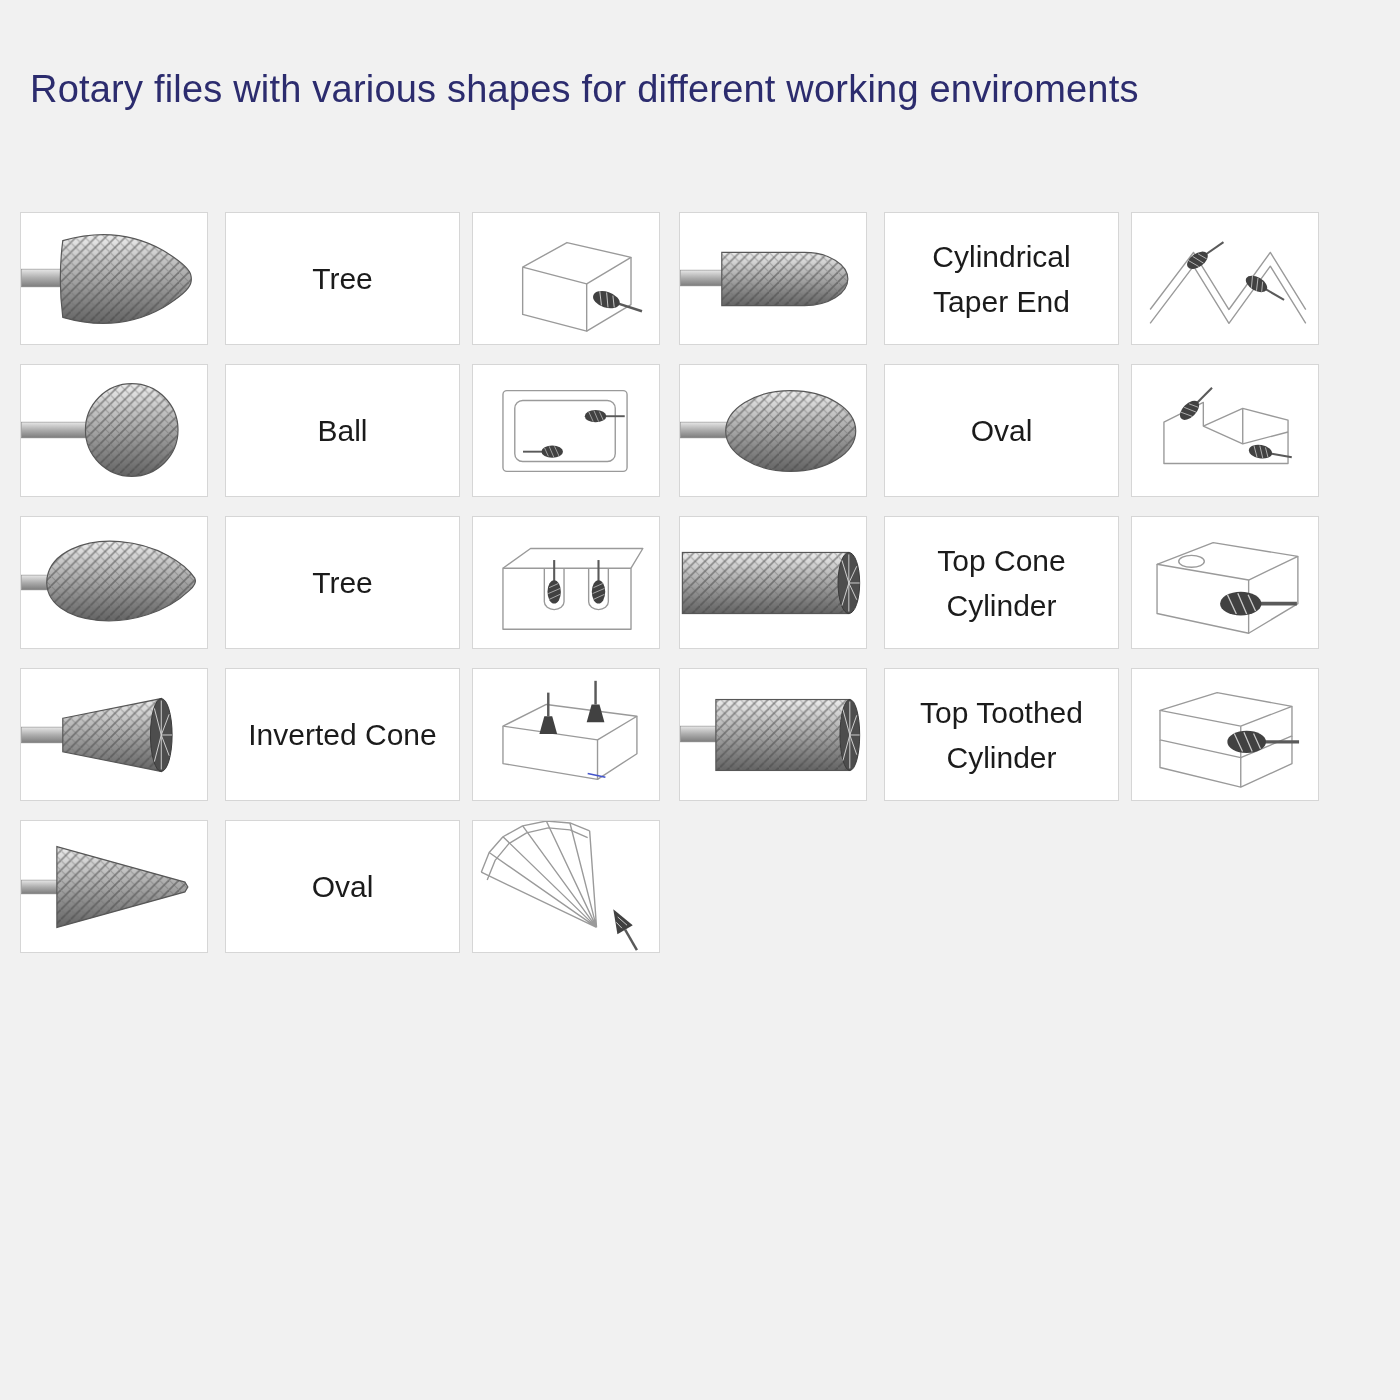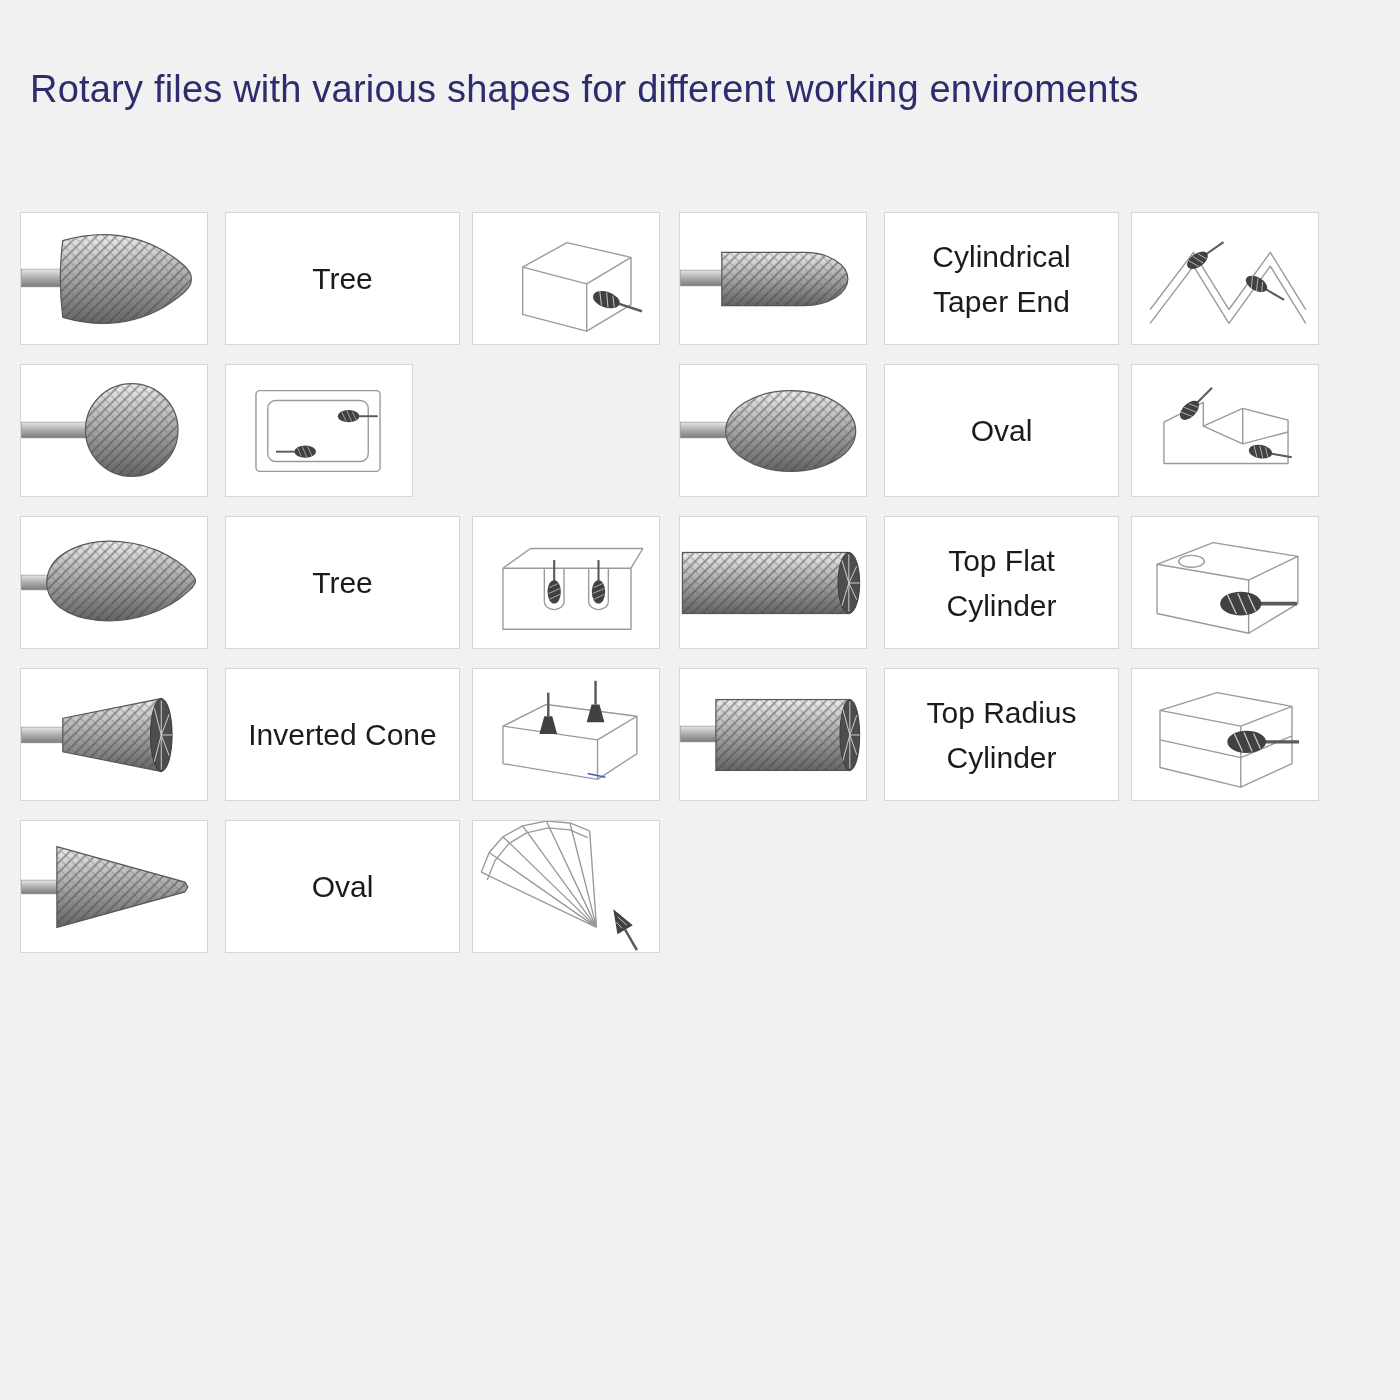--- a/index.html
+++ b/index.html
@@ -110,20 +110,21 @@
       <div class="cell photo">
         <svg class="gfx" viewBox="0 0 188 133">
           <rect x="0" y="58" width="70" height="16" fill="url(#shk)" stroke="#8a8a8a" stroke-width="0.6"></rect>
           <defs>
               <circle id="h-ball" cx="112" cy="66" r="47"></circle>
             </defs>
           <use href="#h-ball" fill="url(#metal)"></use>
           <use href="#h-ball" fill="url(#xh)" stroke="#575757" stroke-width="1.2"></use>
         </svg>
       </div>
+      <div class="cell labelcell">Ball</div>
       <div class="cell usage">
         <svg class="gfx" viewBox="0 0 188 133">
           <g fill="none" stroke="#9a9a9a" stroke-width="1.4" stroke-linejoin="round">
             <rect x="30" y="26" width="126" height="82" rx="4"></rect>
             <rect x="42" y="36" width="102" height="62" rx="8"></rect>
           </g>
           <use href="#mb" transform="translate(124,52) scale(0.78)"></use>
           <use href="#mb" transform="translate(80,88) rotate(180) scale(0.78)"></use>
         </svg>
       </div>
@@ -186,21 +187,21 @@
         <svg class="gfx" viewBox="0 0 188 133">
           <defs>
               <rect id="h-tfc" x="2" y="36" width="169" height="62"></rect>
             </defs>
           <use href="#h-tfc" fill="url(#metal)"></use>
           <use href="#h-tfc" fill="url(#xh)" stroke="#575757" stroke-width="1.2"></use>
           <ellipse cx="171" cy="67" rx="11" ry="31" fill="#4d4d4d" stroke="#3a3a3a"></ellipse>
           <path d="M171,67 L171,38 M171,67 L179,50 M171,67 L182,67 M171,67 L179,84 M171,67 L171,96 M171,67 L164,44 M171,67 L164,90" stroke="#cfcfcf" stroke-width="1" fill="none"></path>
         </svg>
       </div>
-      <div class="cell labelcell">Top Flat Cylinder</div>
+      <div class="cell labelcell">Top Cone Cylinder</div>
       <div class="cell usage">
         <svg class="gfx" viewBox="0 0 188 133">
           <g fill="none" stroke="#9a9a9a" stroke-width="1.4" stroke-linejoin="round">
             <path d="M25,48 L82,26 L168,40 L118,64 Z"></path>
             <path d="M25,48 L25,98 L118,118 L118,64"></path>
             <path d="M168,40 L168,88 L118,118"></path>
             <ellipse cx="60" cy="45" rx="13" ry="6"></ellipse>
           </g>
           <use href="#mb" transform="translate(110,88) scale(1.5)"></use>
         </svg>
@@ -241,21 +242,21 @@
           <rect x="0" y="58" width="40" height="16" fill="url(#shk)" stroke="#8a8a8a" stroke-width="0.6"></rect>
           <defs>
               <rect id="h-ttc" x="36" y="31" width="136" height="72"></rect>
             </defs>
           <use href="#h-ttc" fill="url(#metal)"></use>
           <use href="#h-ttc" fill="url(#xh)" stroke="#575757" stroke-width="1.2"></use>
           <ellipse cx="172" cy="67" rx="10" ry="36" fill="#4d4d4d" stroke="#3a3a3a"></ellipse>
           <path d="M172,67 L172,33 M172,67 L179,47 M172,67 L182,67 M172,67 L179,87 M172,67 L172,101 M172,67 L165,41 M172,67 L165,93" stroke="#cfcfcf" stroke-width="1" fill="none"></path>
         </svg>
       </div>
-      <div class="cell labelcell">Top Radius Cylinder</div>
+      <div class="cell labelcell">Top Toothed Cylinder</div>
       <div class="cell usage">
         <svg class="gfx" viewBox="0 0 188 133">
           <g fill="none" stroke="#9a9a9a" stroke-width="1.4" stroke-linejoin="round">
             <path d="M28,42 L86,24 L162,38 L110,58 Z"></path>
             <path d="M28,42 L28,72 L110,90 L110,58"></path>
             <path d="M162,38 L162,68 L110,90"></path>
             <path d="M28,72 L28,100 L110,120 L110,90 M162,68 L162,96 L110,120"></path>
           </g>
           <use href="#mb" transform="translate(116,74) scale(1.4)"></use>
         </svg>

